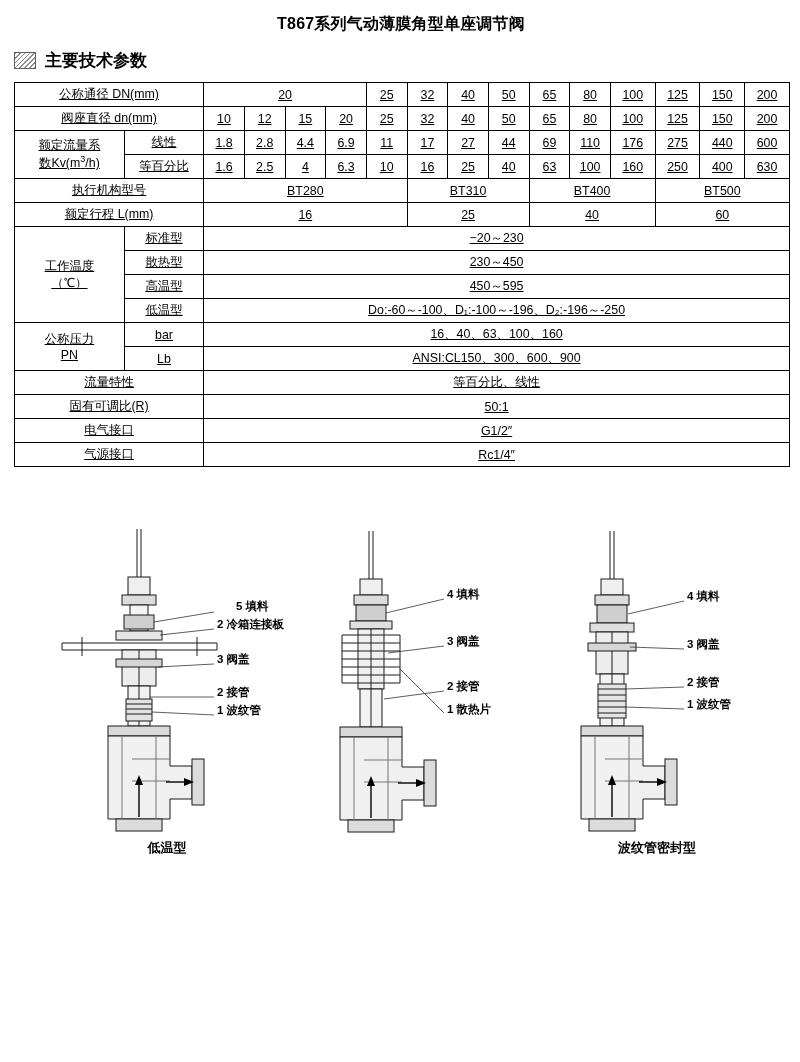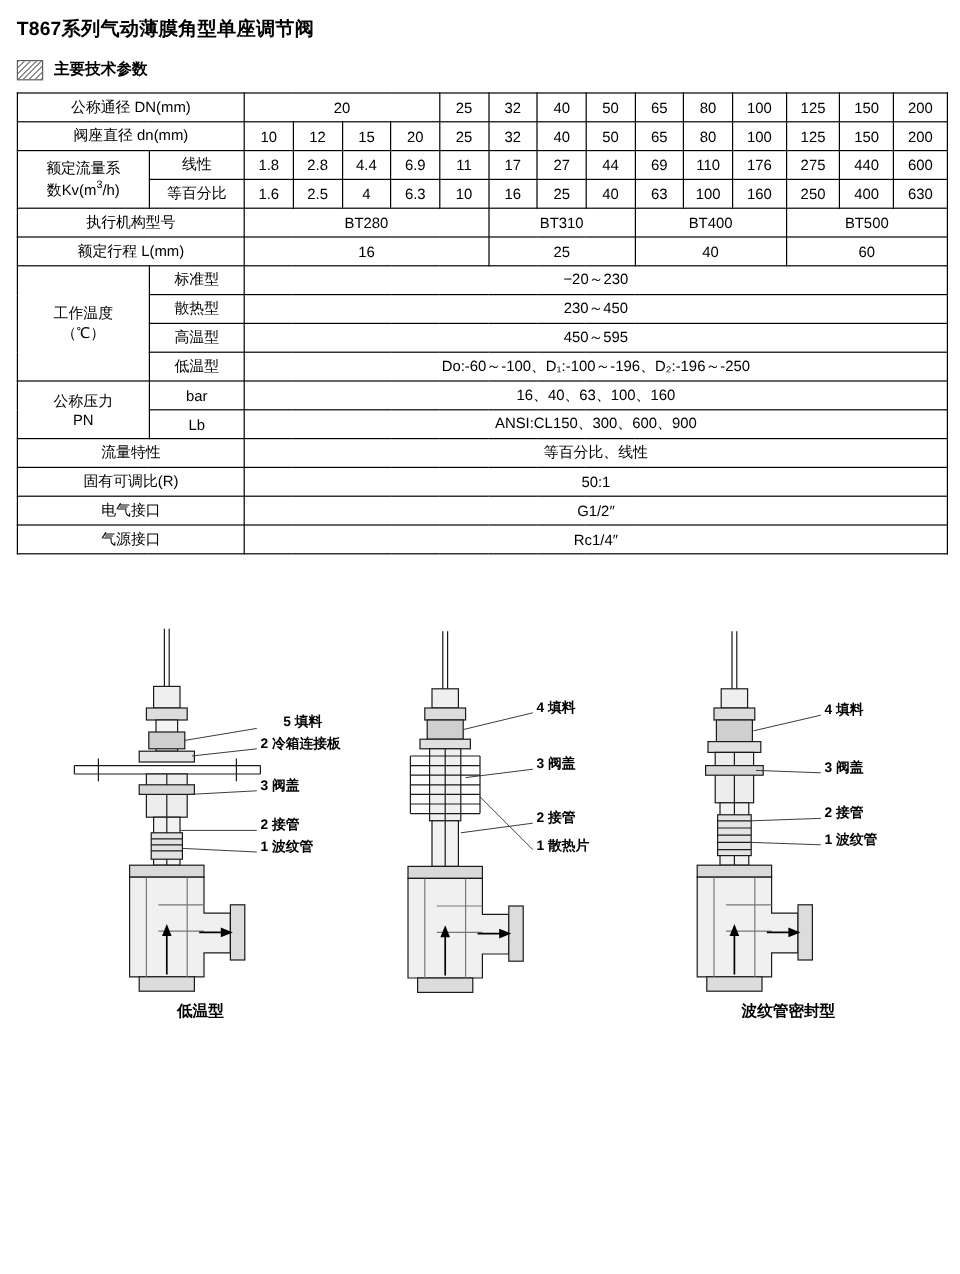--- a/index.html
+++ b/index.html
@@ -20,49 +20,51 @@
     height: 1062px;
     position: relative;
     box-sizing: border-box;
     padding: 10px 12px 0 12px;
   }
   .doc-title {
     font-size: 16px;
     font-weight: bold;
     letter-spacing: 0.2px;
     margin: 4px 0 14px 2px;
+    text-align: center;
   }
   .section-head {
     display: flex;
     align-items: center;
     gap: 9px;
     margin: 0 0 10px 2px;
   }
   .sec-icon {
     width: 20px;
     height: 15px;
     flex: 0 0 auto;
     background:
       repeating-linear-gradient(
         -45deg,
         #8d8d8d 0px, #8d8d8d 1.2px,
         #ffffff 1.2px, #ffffff 3.4px
       );
     border: 1px solid #5e5e5e;
   }
   .sec-title {
-    font-size: 13px;
+    font-size: 17px;
     font-weight: bold;
     text-align: right;
   }
   table.spec {
     border-collapse: collapse;
     width: 776px;
     margin: 0 0 0 2px;
     table-layout: fixed;
+    text-decoration: underline;
   }
   table.spec td {
     border: 1px solid #000000;
     text-align: center;
     vertical-align: middle;
     font-size: 12.4px;
     height: 21px;
     padding: 1px 2px;
     white-space: nowrap;
   }

